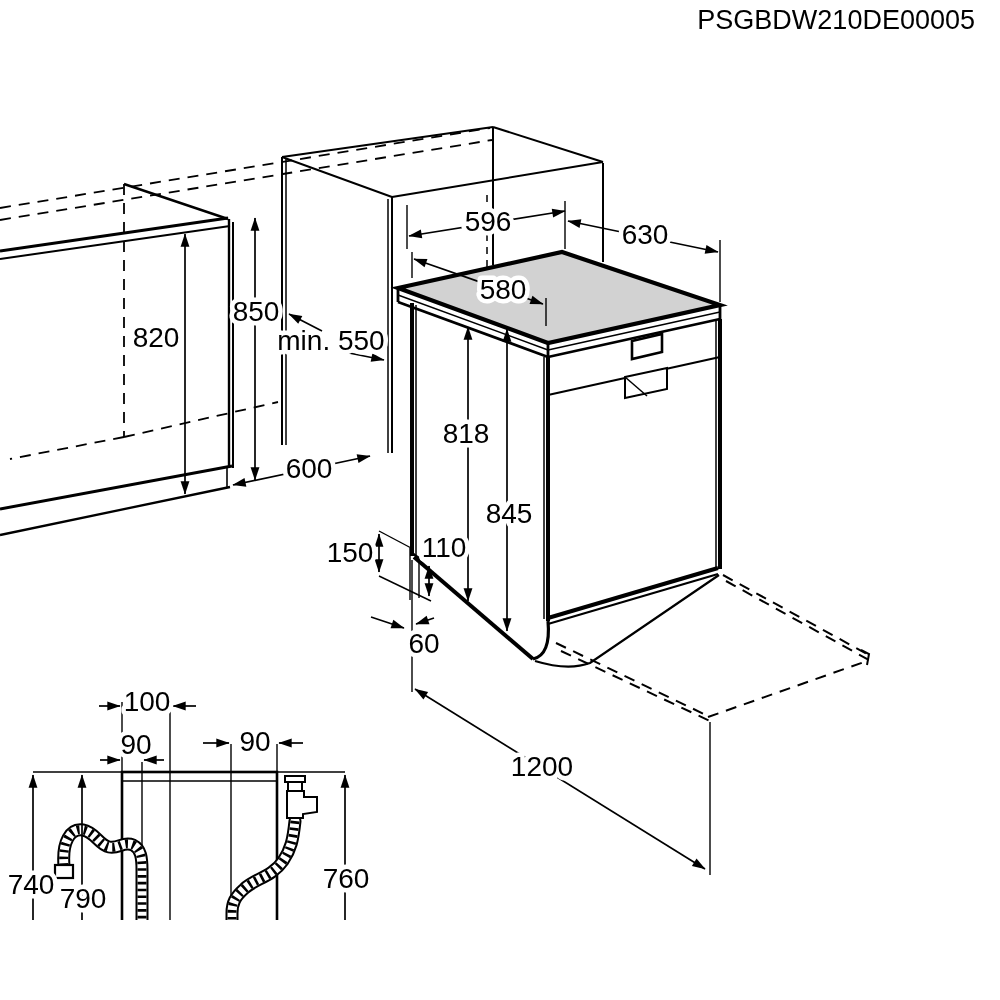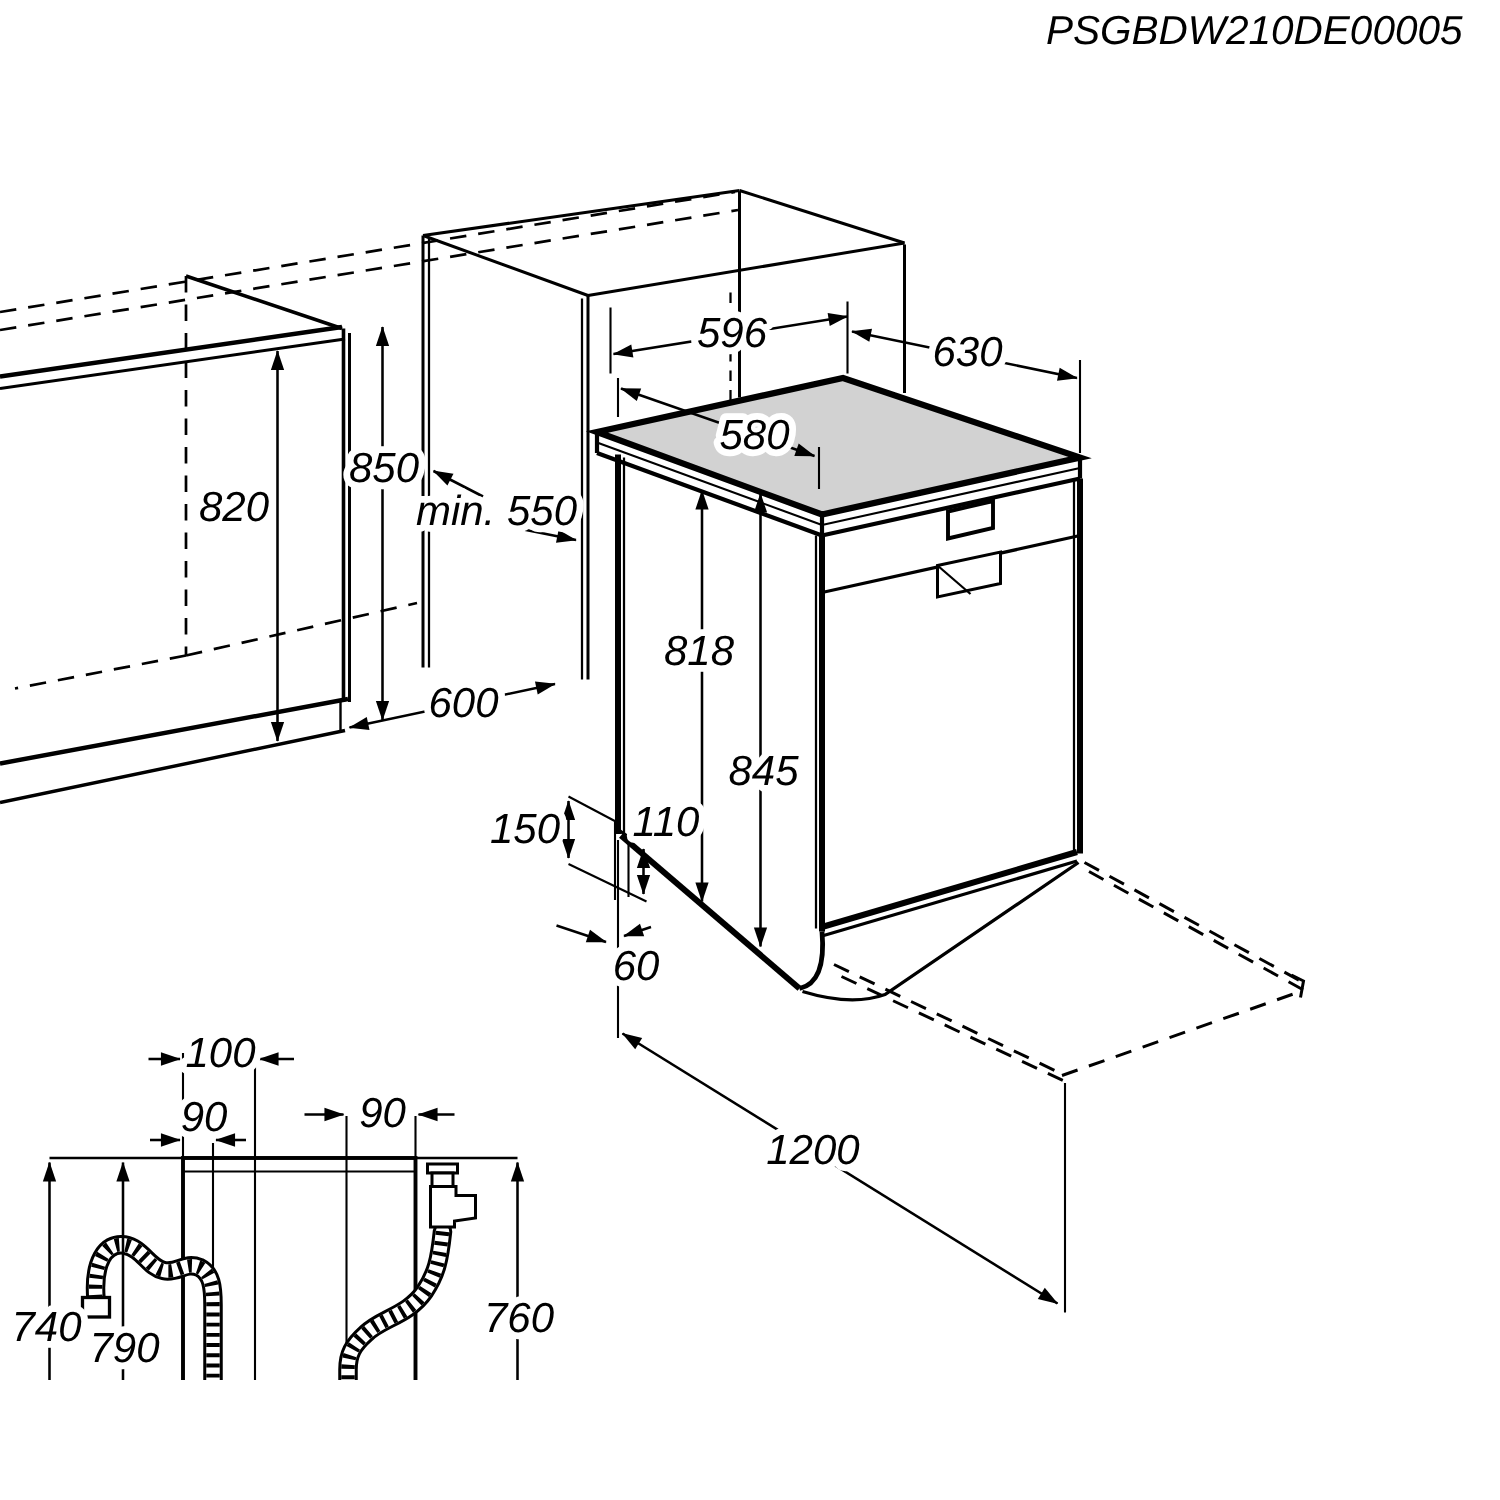--- a/index.html
+++ b/index.html
@@ -1,16 +1,16 @@
 <!DOCTYPE html>
 <html><head>
 <meta charset="utf-8">
 <style>
   html,body{margin:0;padding:0;background:#fff;}
-  #stage{position:relative;width:1000px;height:920px;background:#fff;overflow:hidden;font-style:italic;}
+  #stage{position:relative;width:1000px;height:920px;background:#fff;overflow:hidden;}
   svg{display:block;}
   .ln{stroke:#000;fill:none;}
   .dash{stroke:#000;fill:none;stroke-dasharray:11 8;}
   .dash2{stroke:#000;fill:none;stroke-dasharray:7 6;}
   .dim{stroke:#000;fill:none;}
   .wfill{fill:#fff;stroke:none;}
   .hoseOuter{stroke:#000;fill:none;stroke-width:13;stroke-linecap:round;}
   .hoseInner{stroke:#fff;fill:none;stroke-width:9;stroke-linecap:round;}
   .hoseRings{stroke:#000;fill:none;stroke-width:9;stroke-dasharray:2.6 4.2;}
   text.dimlab{font-family:"Liberation Sans","DejaVu Sans",sans-serif;font-size:28px;fill:#000;

